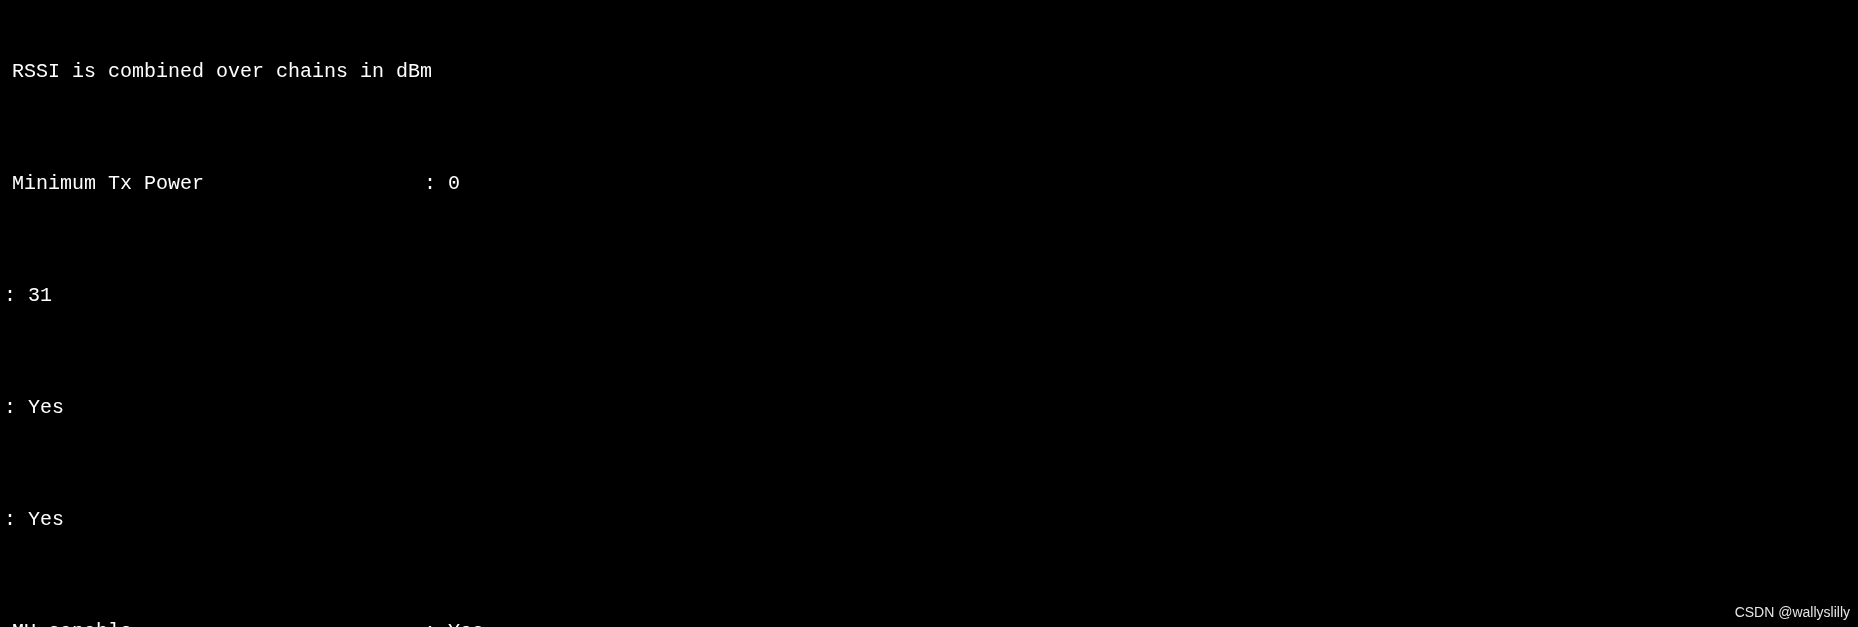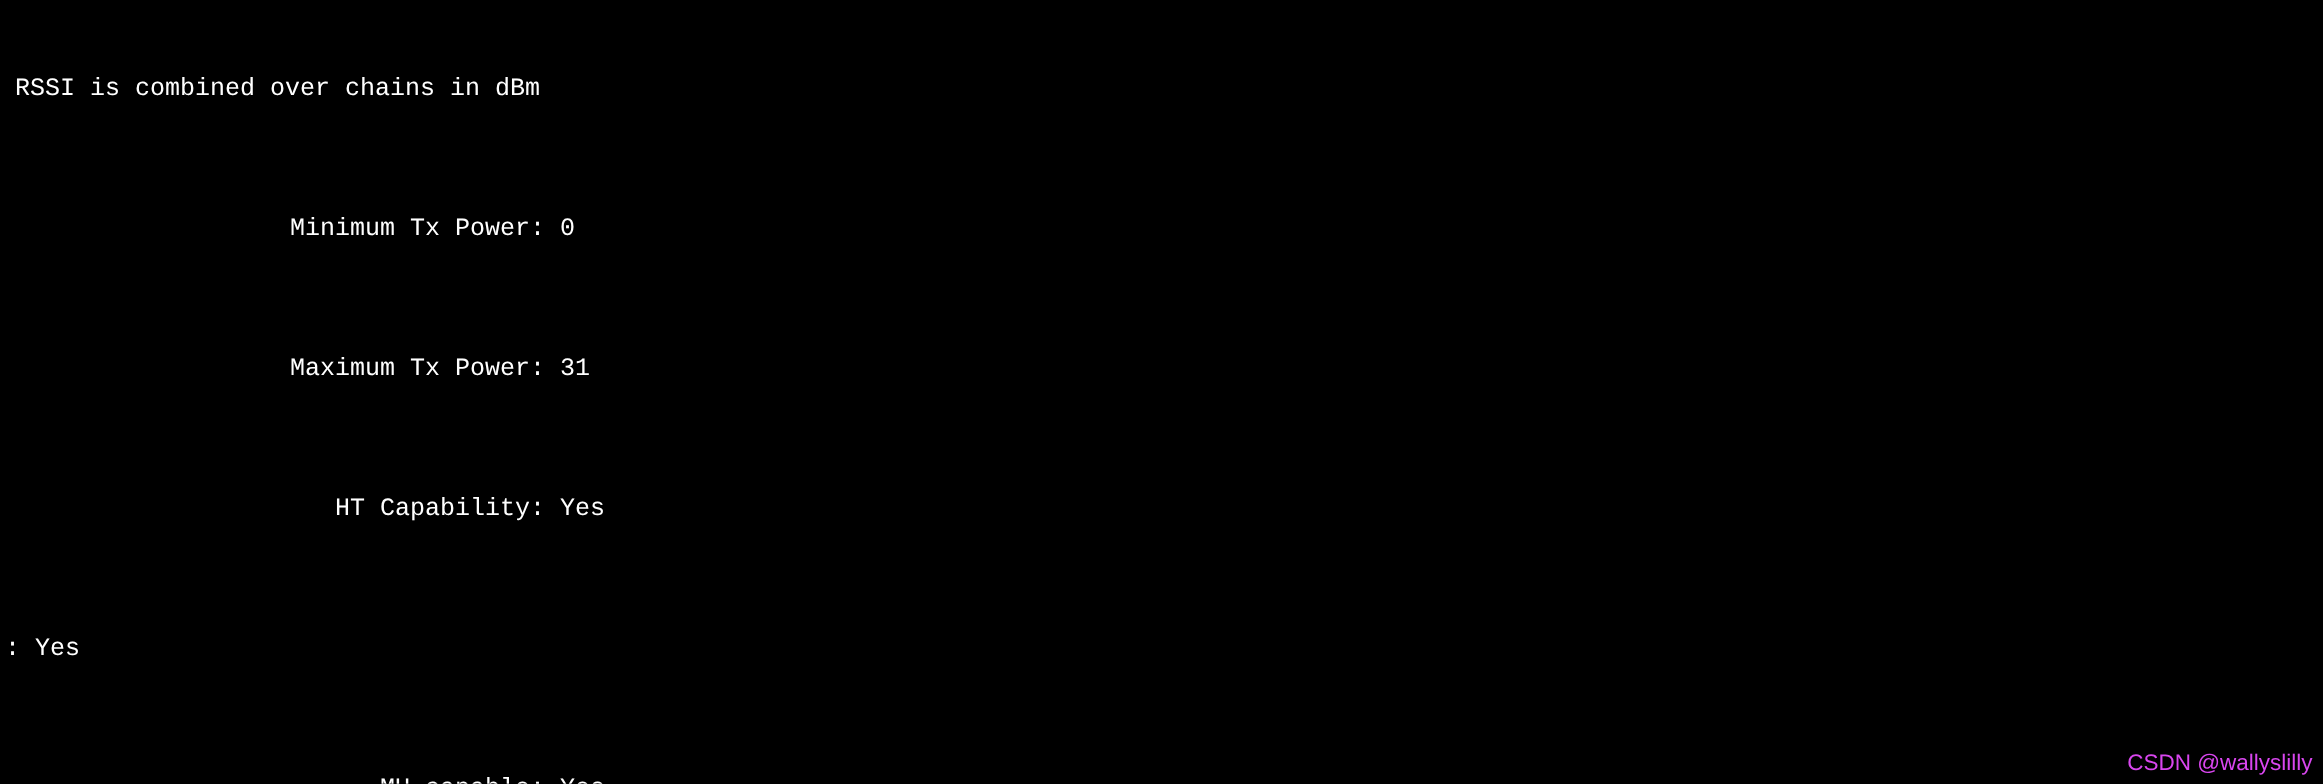--- a/index.html
+++ b/index.html
@@ -21,21 +21,20 @@
     }
     .terminal {
       white-space: pre;
       padding-left: 4px;
     }
     .line {
       display: block;
     }
     .kv-line {
       display: flex;
-      text-align: right;
     }
     .kv-label {
       display: inline-block;
       width: 420px;
       padding-left: 8px;
     }
     .kv-sep {
       display: inline-block;
     }
     .kv-value {
@@ -43,45 +42,43 @@
       padding-left: 12px;
     }
     .header-line {
       padding-left: 8px;
       font-family: Liberation Mono, monospace;
     }
     .watermark {
       position: absolute;
       bottom: 4px;
       right: 8px;
-      color: #d946ef;
-      font-size: 18px;
+      color: #e5e5e5;
+      font-size: 14px;
       font-family: Arial, sans-serif;
     }
   </style>
 </head>
 <body>
 
 <div class="terminal">
   <div class="line header-line">RSSI is combined over chains in dBm</div>
 
   <div class="line kv-line">
     <span class="kv-label">Minimum Tx Power</span>
     <span class="kv-sep">:</span>
     <span class="kv-value">0</span>
   </div>
 
   <div class="line kv-line">
-    <span class="kv-label">Maximum Tx Power</span>
     <span class="kv-sep">:</span>
     <span class="kv-value">31</span>
   </div>
 
   <div class="line kv-line">
-    <span class="kv-label">HT Capability</span>
     <span class="kv-sep">:</span>
     <span class="kv-value">Yes</span>
   </div>
 
   <div class="line kv-line">
     <span class="kv-sep">:</span>
     <span class="kv-value">Yes</span>
   </div>
 
   <div class="line kv-line">

